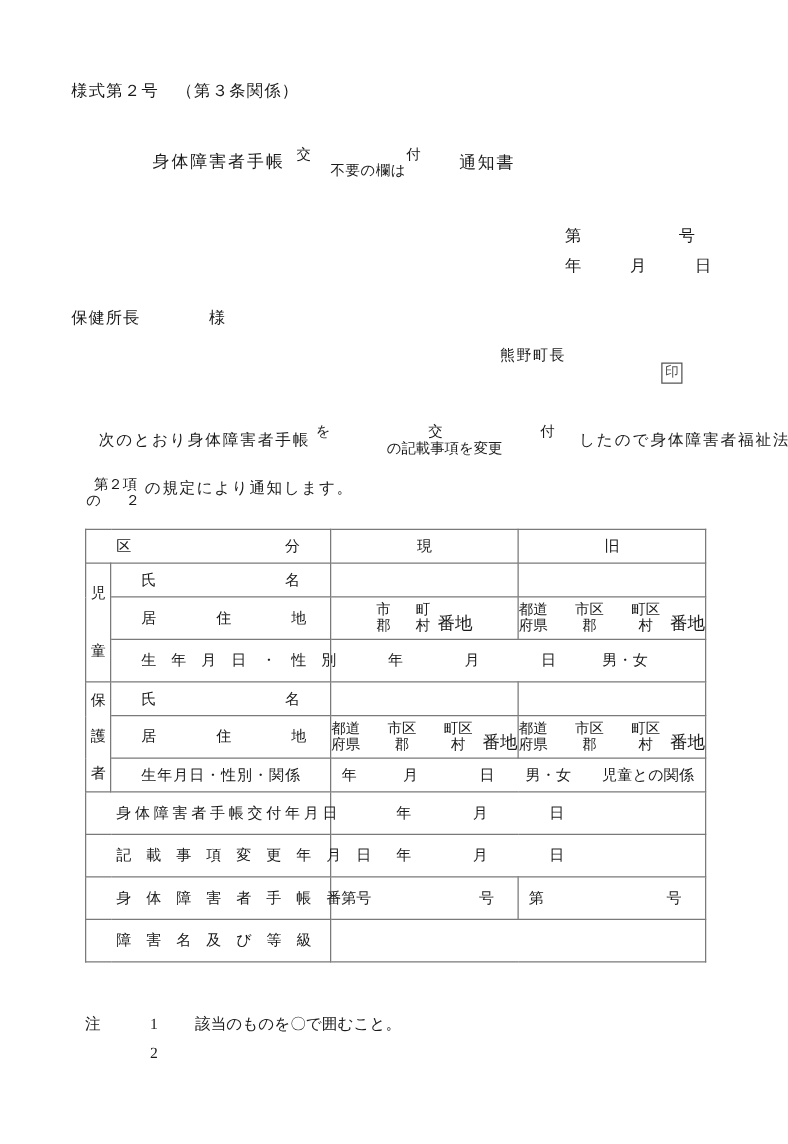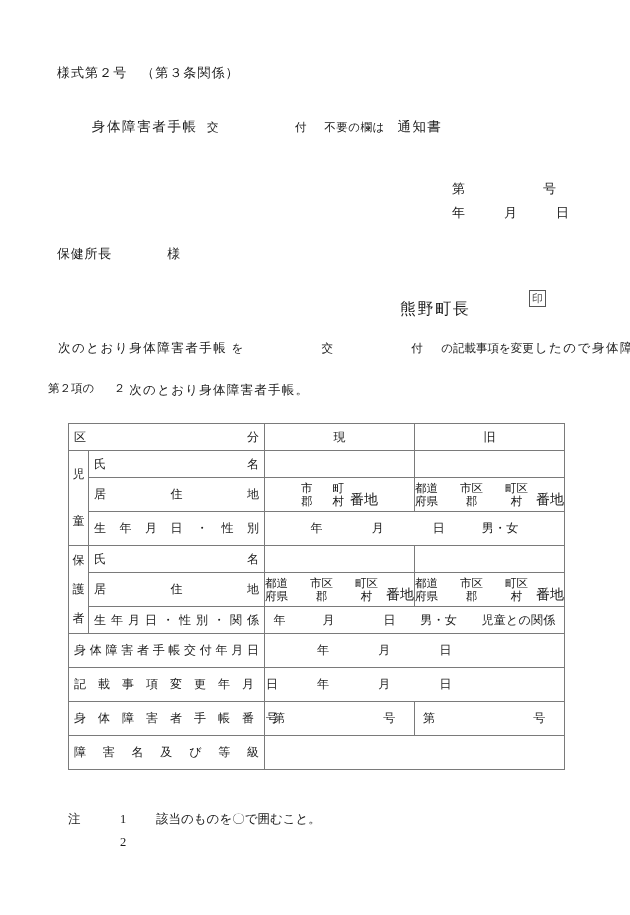--- a/index.html
+++ b/index.html
@@ -23,21 +23,21 @@
     height: 915px;
     box-sizing: border-box;
   }
 
   
   .abs { position: absolute; }
 
   
   .stack {
     display: inline-flex;
-    flex-direction: row;
+    flex-direction: column;
     vertical-align: middle;
     line-height: 1.12;
     text-align: center;
     font-size: 11.5px;
   }
   .stack > span { display: block; white-space: pre; }
 
   
   #form-code {
     left: 57px; top: 64px;
@@ -67,37 +67,37 @@
   }
 
   #addressee {
     left: 57px; top: 245px;
     font-size: 13px;
     white-space: pre;
     letter-spacing: 0.06em;
   }
 
   #issuer {
-    left: 400px; top: 299px;
-    font-size: 16px;
+    left: 400px; top: 276px;
+    font-size: 12px;
     letter-spacing: 0.1em;
   }
   #seal-mark {
     left: 529px; top: 290px;
     font-size: 11px;
     border: 1px solid #555;
     width: 15px; height: 15px;
     line-height: 15px;
     text-align: center;
     color: #555;
   }
 
   
   #body-para {
-    left: 58px; top: 340px;
+    left: 79px; top: 340px;
     width: 520px;
     font-size: 12.5px;
   }
   #body-para .line1 {
     display: flex;
     align-items: center;
     white-space: nowrap;
   }
   #body-para .p1 { letter-spacing: 0.12em; }
   #body-para .p3 { letter-spacing: 0.12em; }
@@ -124,21 +124,21 @@
     font-size: 12px;
   }
   #form-table td {
     border: 1px solid #7a7a7a;
     padding: 0;
     height: 26px;
     vertical-align: middle;
     text-align: center;
   }
   #form-table td.lbl {
-    padding: 0 5px;
+    padding: 0 24px;
     text-align: justify;
     text-align-last: justify;
     white-space: nowrap;
   }
   #form-table td.side {
     width: 20px;
     font-size: 12px;
     line-height: 1.9;
   }
   #form-table td.side .v {
@@ -217,21 +217,21 @@
           <span class="up">を　　交　　付</span>
           <span class="dn">の記載事項を変更</span>
         </span>
         <span class="p3">したので身体障害者福祉法施行令</span>
     </div>
     <div id="line2">
       <span class="stack stk-ko">
           <span class="up">第２項</span>
           <span class="dn">の　２</span>
         </span>
-        <span class="tail">次のとおり身体障害者手帳。</span>
+        <span class="tail">の規定により通知します。</span>
     </div>
   </div>
 
   <table id="form-table">
     <colgroup>
       <col style="width:20px">
       <col style="width:176px">
       <col style="width:150px">
       <col style="width:150px">
     </colgroup>

